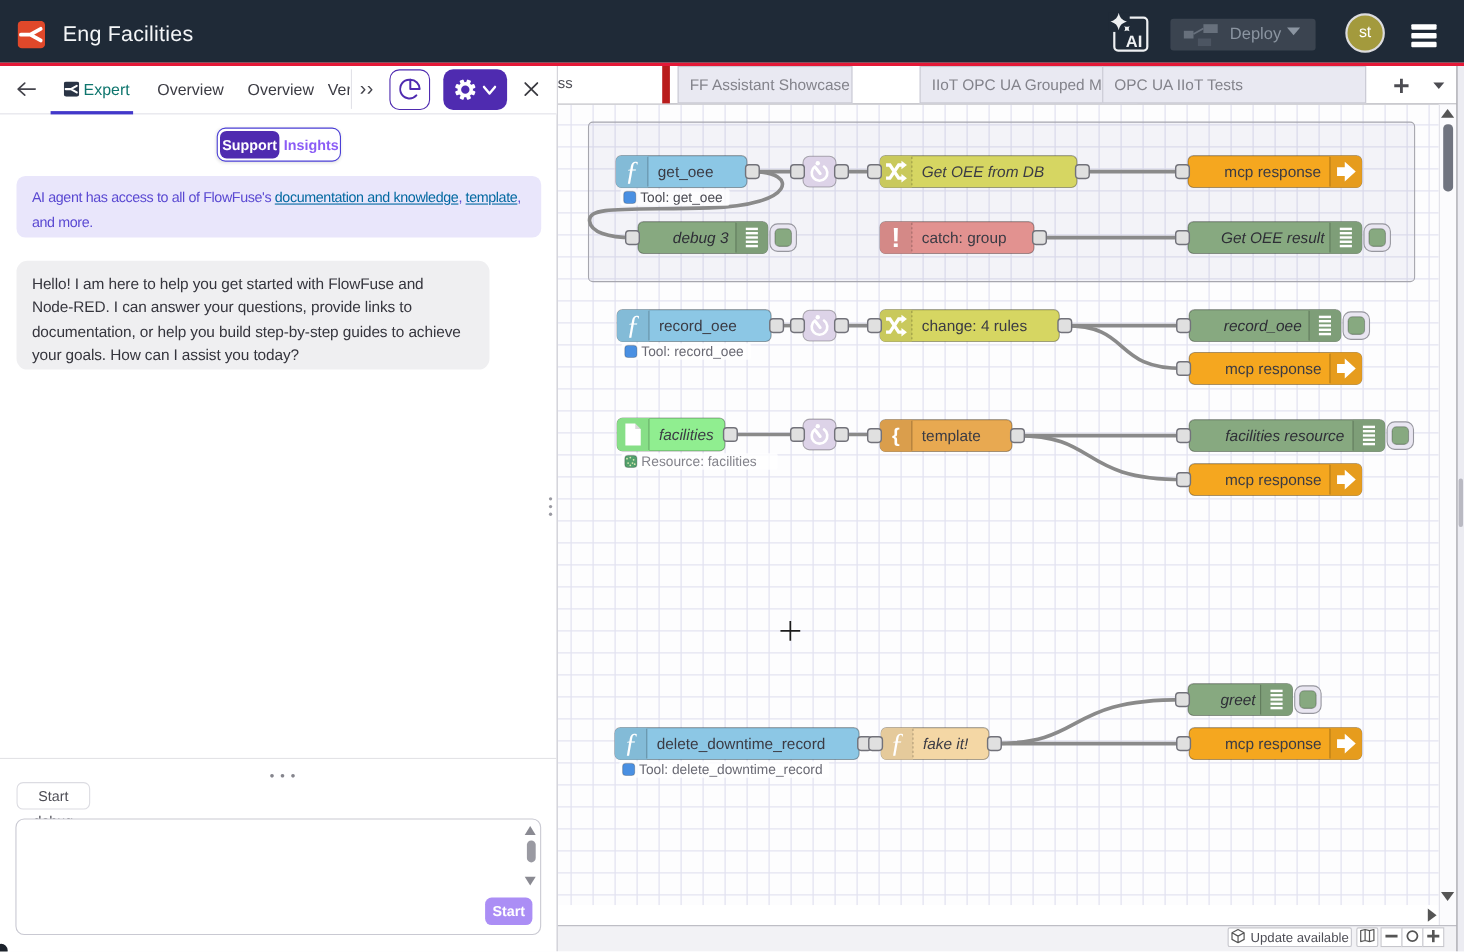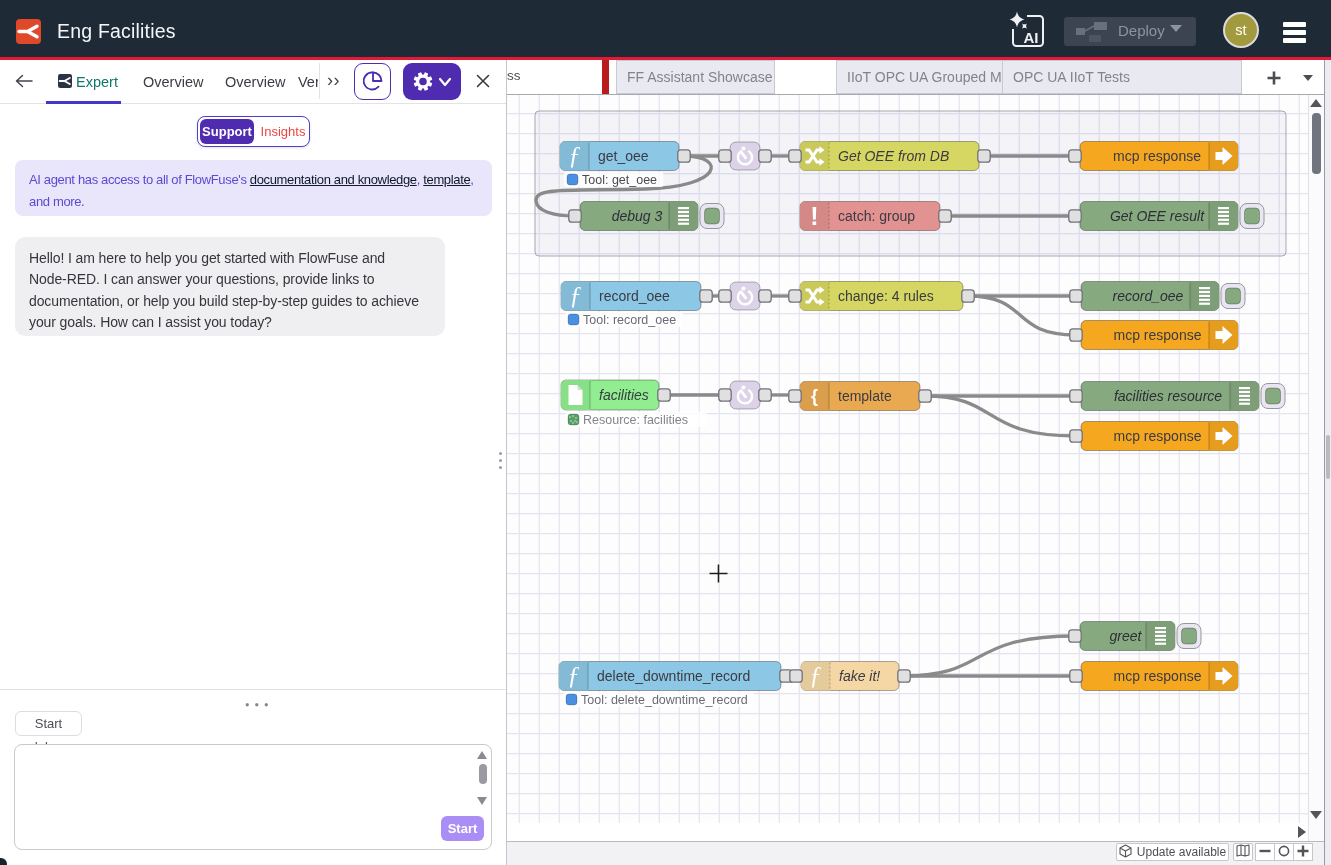--- a/index.html
+++ b/index.html
@@ -16,23 +16,23 @@
 #sbtabs{left:0;top:60px;width:506px;height:44px;background:#fff;border-bottom:1px solid #e2e2e8}
 .sbtab{position:absolute;top:74px;font-size:14.5px;color:#3c3c44}
 #expert{left:76px;color:#0f766e}
 #expunder{left:46px;top:101px;width:75px;height:3px;background:#4338ca}
 #tsep{left:319px;top:63px;width:1px;height:36px;background:#e2e2e8}
 #chev{left:327px;top:69.5px;font-size:18px;color:#44444c;letter-spacing:0.5px}
 #piebtn{left:354px;top:63px;width:37px;height:37px;border:1.6px solid #4f2bb0;border-radius:9px;background:#fff}
 #gearbtn{left:403px;top:63px;width:58px;height:37px;border-radius:9px;background:#4f2bb0}
 #toggle{left:197px;top:116px;width:113px;height:31px;background:#fff;border:1.2px solid #4b3fd6;border-radius:8px;box-shadow:0 1px 3px rgba(0,0,0,0.12)}
 #supp{left:200px;top:119px;width:54px;height:25px;background:#4f2bb0;border-radius:6px;color:#fff;font-size:13px;font-weight:bold;text-align:center;line-height:25px}
-#insi{left:258px;top:119px;width:50px;height:25px;color:#ef4444;font-size:13px;font-weight:400;text-align:center;line-height:25px}
+#insi{left:258px;top:119px;width:50px;height:25px;color:#8b5cf6;font-size:13px;font-weight:700;line-height:25px}
 #infobox{left:15px;top:160px;width:477px;height:56px;background:#e9e6fb;border-radius:8px;color:#5a49d2;font-size:13px;letter-spacing:-0.35px;line-height:22px;padding:9px 14px}
-#infobox a{color:#0f172a}
+#infobox a{color:#0369a1}
 #chatbox{left:15px;top:237px;width:430px;height:99px;background:#efeff1;border-radius:10px;color:#35353d;font-size:14px;letter-spacing:-0.1px;line-height:21.3px;padding:11px 14px}
 #sbdiv{left:0;top:689px;width:506px;height:1px;background:#e3e3e6}
 #dots{left:245px;top:700px;color:#85858d;font-size:7.5px;letter-spacing:5px}
 #startover{left:15px;top:711px;width:67px;height:25px;border:1px solid #dcdce2;border-radius:6px;color:#4e4e56;font-size:13px;text-align:center;line-height:23px}
 #textarea{left:14px;top:744px;width:478px;height:106px;border:1px solid #c9c9d2;border-radius:8px;background:#fff}
 #send{left:441px;top:816px;width:43px;height:25px;background:#ab8ef5;border-radius:6px;color:#fff;font-size:13px;font-weight:bold;text-align:center;line-height:25px}
 .tri{position:absolute;width:0;height:0}
 #wstabs{left:507px;top:60px;width:824px;height:35px;background:#fff;border-bottom:1px solid #a8a8b0}
 .wstab{position:absolute;top:60px;height:34px;background:#e9e9f2;border:1px solid #c9c9d3;color:#83838b;font-size:14px;text-align:left;padding:0 10px;line-height:32px;overflow:hidden;white-space:nowrap;box-sizing:border-box}
 #tab1{left:507px;top:60px;width:102px;height:34px;background:#fff;border-right:7px solid #b91c1c;color:#4e4e56;font-size:13.5px;line-height:32px}

